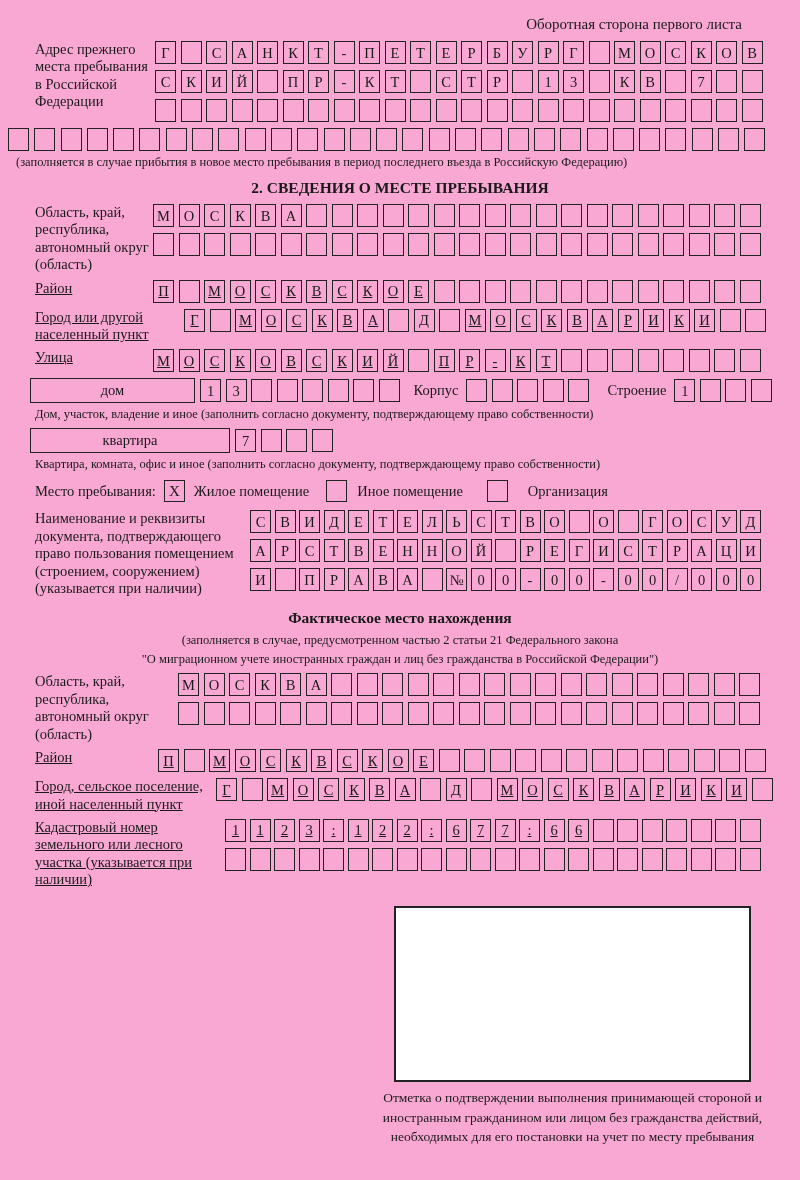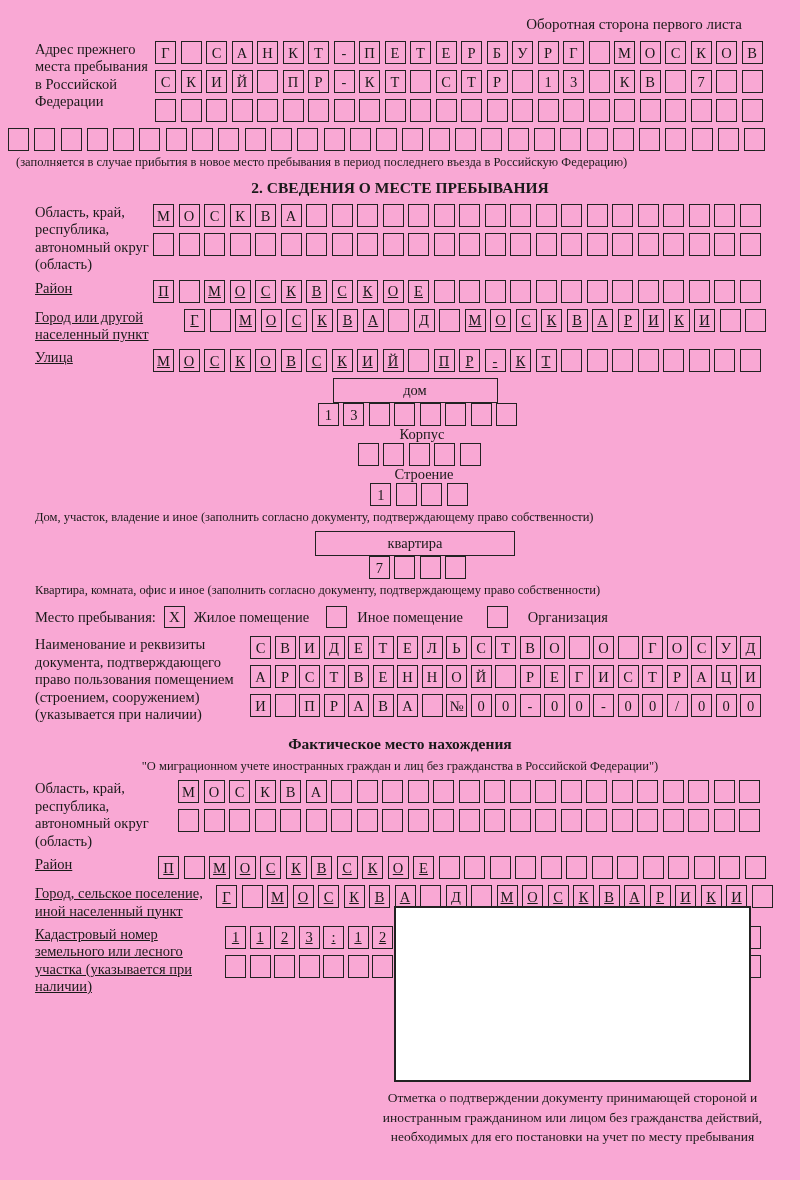--- a/index.html
+++ b/index.html
@@ -21,21 +21,21 @@
   .tight .cellrow { gap:3.5px; }
 
   .w120{width:120px;} .w118{width:118px;} .w149{width:149px;} .w215{width:215px;}
   .w143{width:143px;} .w123{width:123px;} .w181{width:181px;} .w190{width:190px;}
 
   .fullrow { margin-left:8px; margin-top:6px; gap:5.3px; }
   .note { font-size:12.5px; margin-left:35px; }
   .note.center { margin-left:16px; text-align:left; }
   .sec-title { margin:9px 0 7px 0; text-align:center; font-size:15.5px; font-weight:bold; }
 
-  .domrow { display:flex; align-items:center; margin-left:30px; margin-top:6px;flex-direction:column; }
+  .domrow { display:flex; align-items:center; margin-left:30px; margin-top:6px; }
   .widebox {
     box-sizing:border-box; border:1.6px solid #222; height:25px;
     display:flex; align-items:center; justify-content:center; font-size:14.5px; flex:none;
   }
   .wb-dom{width:165px;} .wb-kv{width:200px;}
   .inline-label { font-size:14.5px; flex:none; }
 
   .mesto { display:flex; align-items:center; margin-left:35px; margin-top:8px; font-size:14.5px; }
   .cb {
     box-sizing:border-box; flex:none; width:21px; height:22px; border:1.6px solid #222;
@@ -451,20 +451,21 @@
           <span class="cell">0</span>
           <span class="cell">/</span>
           <span class="cell">0</span>
           <span class="cell">0</span>
           <span class="cell">0</span>
         </div>
     </div>
   </div>
 
   <div class="fact-title">Фактическое место нахождения</div>
+  <div class="note fact-note">(заполняется в случае, предусмотренном частью 2 статьи 21 Федерального закона</div>
   <div class="note fact-note">"О миграционном учете иностранных граждан и лиц без гражданства в Российской Федерации")</div>
 
   <div class="field mt4">
     <div class="flabel w143">Область, край, республика, автономный округ (область)</div>
     <div class="cellcol">
       <div class="cellrow">
           <span class="cell">М</span>
           <span class="cell">О</span>
           <span class="cell">С</span>
           <span class="cell">К</span>
@@ -622,15 +623,15 @@
           <span class="cell"></span>
           <span class="cell"></span>
           <span class="cell"></span>
           <span class="cell"></span>
           <span class="cell"></span>
         </div>
     </div>
   </div>
 
   <div class="stamp-box"></div>
-  <div class="stamp-caption">Отметка о подтверждении документу принимающей стороной и иностранным гражданином или лицом без гражданства действий, необходимых для его постановки на учет по месту пребывания</div>
+  <div class="stamp-caption">Отметка о подтверждении выполнения принимающей стороной и иностранным гражданином или лицом без гражданства действий, необходимых для его постановки на учет по месту пребывания</div>
 
 </div>
 
 </body></html>

